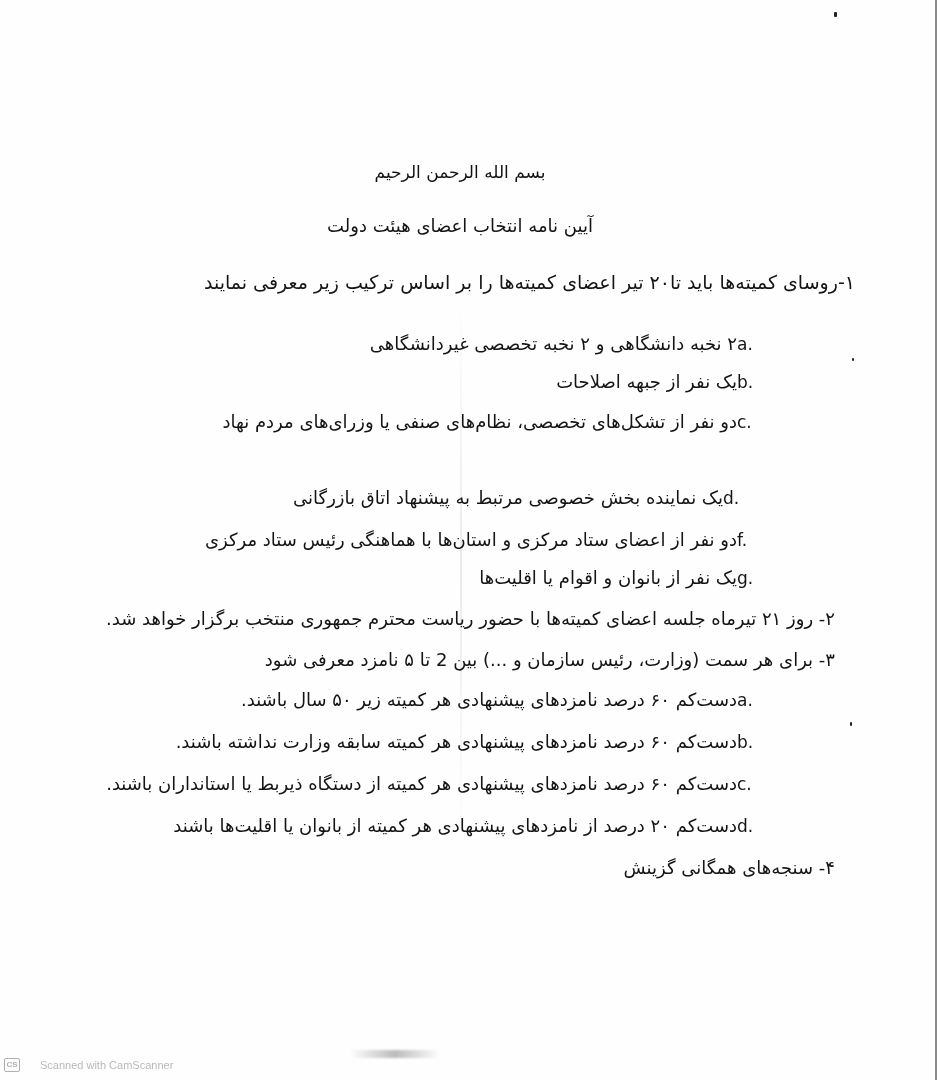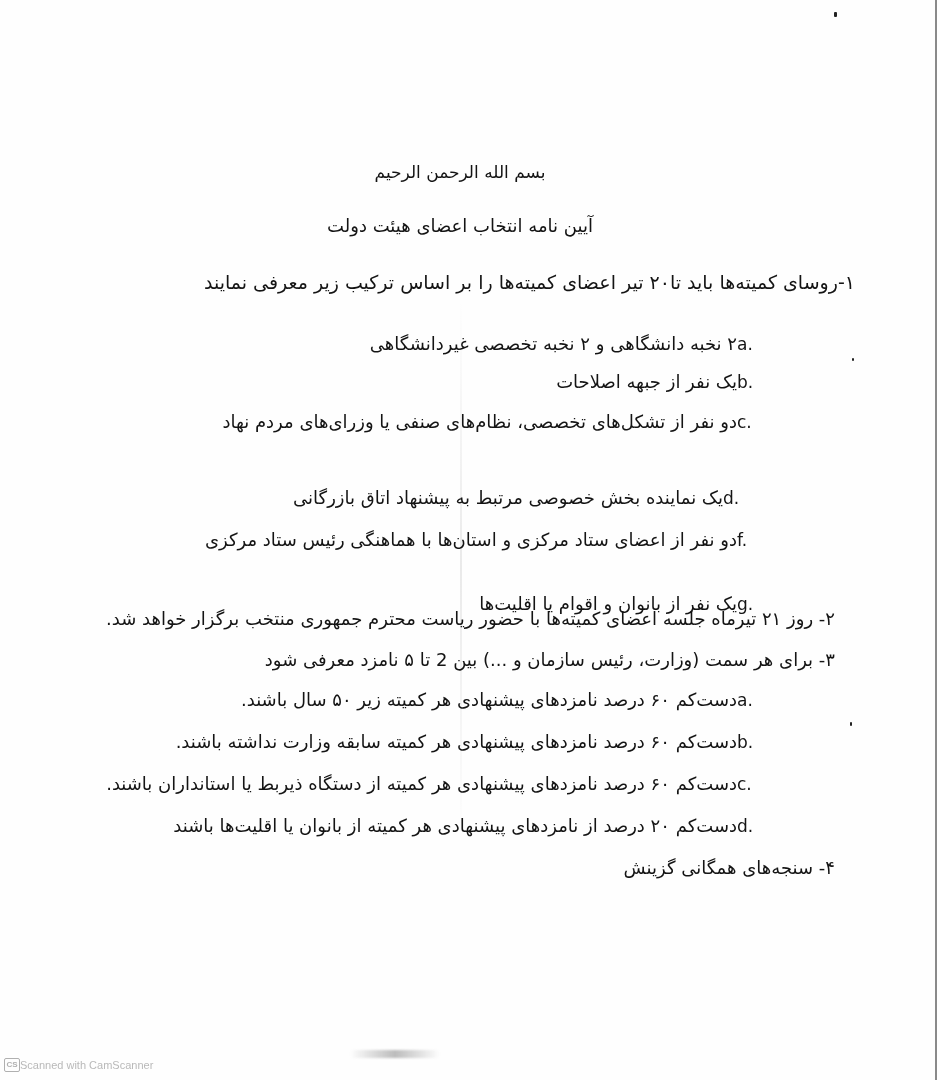--- a/index.html
+++ b/index.html
@@ -27,21 +27,21 @@
     line-height: 24px;
   }
   .center { text-align: center; }
   .title1 { left: 300px; width: 320px; top: 160px; font-size: 17px; }
   .title2 { left: 300px; width: 320px; top: 214px; font-size: 18px; }
   .sec { font-size: 19px; }
   .item-marker { display:inline-block; width: 28px; text-align: left; direction: ltr; font-size: 17px; }
   .item-text { }
   .scan-mark {
     position: absolute; left: 4px; top: 1058px;
-    display: flex; align-items: center; gap: 0;
+    display: flex; align-items: center; gap: 20px;
     color: #b9b9b9; font-size: 11px;
     font-family: "Liberation Sans", sans-serif;
   }
   .cs-icon {
     display: inline-block; width: 14px; height: 12px;
     border: 1px solid #b0b0b0; border-radius: 2px;
     font-size: 8px; line-height: 12px; text-align: center; color: #b0b0b0;
     font-weight: bold;
   }
   .smudge {
@@ -78,21 +78,21 @@
   </div>
   <div class="line" style="right:170px; top:410px;">
     <span class="item-marker">c.</span><span class="item-text">دو نفر از تشکل‌های تخصصی، نظام‌های صنفی یا وزرای‌های مردم نهاد</span>
   </div>
   <div class="line" style="right:184px; top:450px;margin-top:36px;">
     <span class="item-marker">d.</span><span class="item-text">یک نماینده بخش خصوصی مرتبط به پیشنهاد اتاق بازرگانی</span>
   </div>
   <div class="line" style="right:170px; top:528px;">
     <span class="item-marker">f.</span><span class="item-text">دو نفر از اعضای ستاد مرکزی و استان‌ها با هماهنگی رئیس ستاد مرکزی</span>
   </div>
-  <div class="line" style="right:170px; top:592px;">
+  <div class="line" style="right:170px; top:566px;">
     <span class="item-marker">g.</span><span class="item-text">یک نفر از بانوان و اقوام یا اقلیت‌ها</span>
   </div>
 
   <div class="line" style="right:100px; top:607px;">
     <span>۲-</span> <span>روز ۲۱ تیرماه جلسه اعضای کمیته‌ها با حضور ریاست محترم جمهوری منتخب برگزار خواهد شد.</span>
   </div>
 
   <div class="line" style="right:100px; top:648px;">
     <span>۳-</span> <span>برای هر سمت (وزارت، رئیس سازمان و ...) بین 2 تا ۵ نامزد معرفی شود</span>
   </div>

